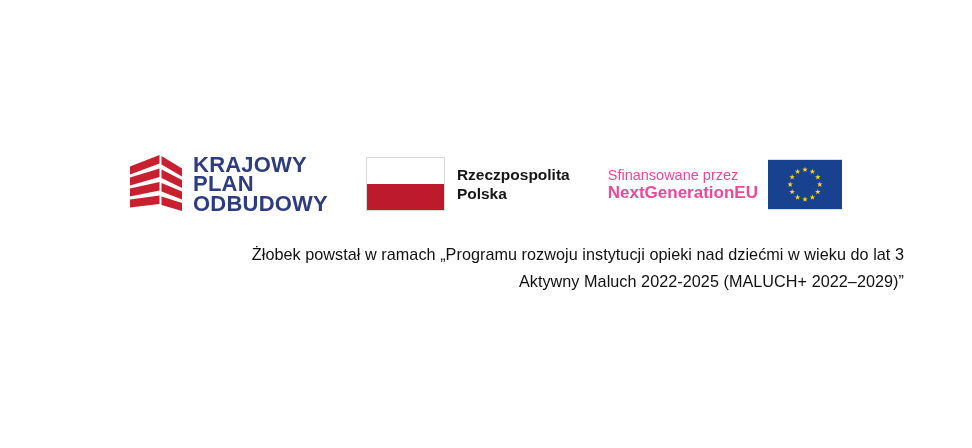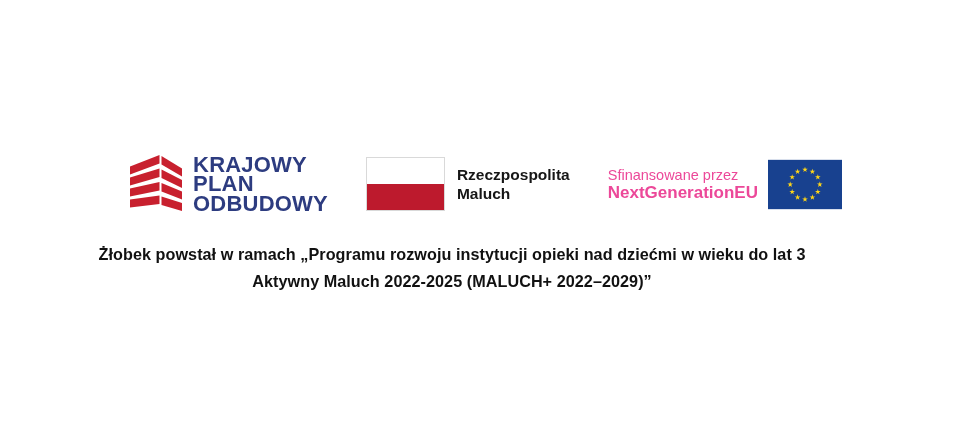--- a/index.html
+++ b/index.html
@@ -108,23 +108,23 @@
     display: block;
     flex: 0 0 auto;
   }
 
   
   .caption {
     position: absolute;
     left: 0;
     top: 241px;
     width: 904px;
-    text-align: center;
+    text-align: right;
     color: #111111;
-    font-weight: bold;
+    font-weight: normal;
     font-size: 16.2px;
     line-height: 27px;
     letter-spacing: 0.05px;
   }
   .caption div { display: block; }
 </style>
 </head>
 <body>
 
 <div class="page">
@@ -153,21 +153,21 @@
       </div>
     </div>
 
     <div class="logo-block rp">
       <div class="pl-flag">
         <div class="white"></div>
         <div class="red"></div>
       </div>
       <div class="rp-words">
         <div>Rzeczpospolita</div>
-        <div>Maluch</div>
+        <div>Polska</div>
       </div>
     </div>
 
     <div class="logo-block eu">
       <div class="eu-words">
         <div>Sfinansowane przez</div>
         <div class="ngeu">NextGenerationEU</div>
       </div>
       <svg class="eu-flag" viewBox="0 0 90 60" aria-hidden="true">
         <rect x="0" y="0" width="90" height="60" fill="#18418f"></rect>

